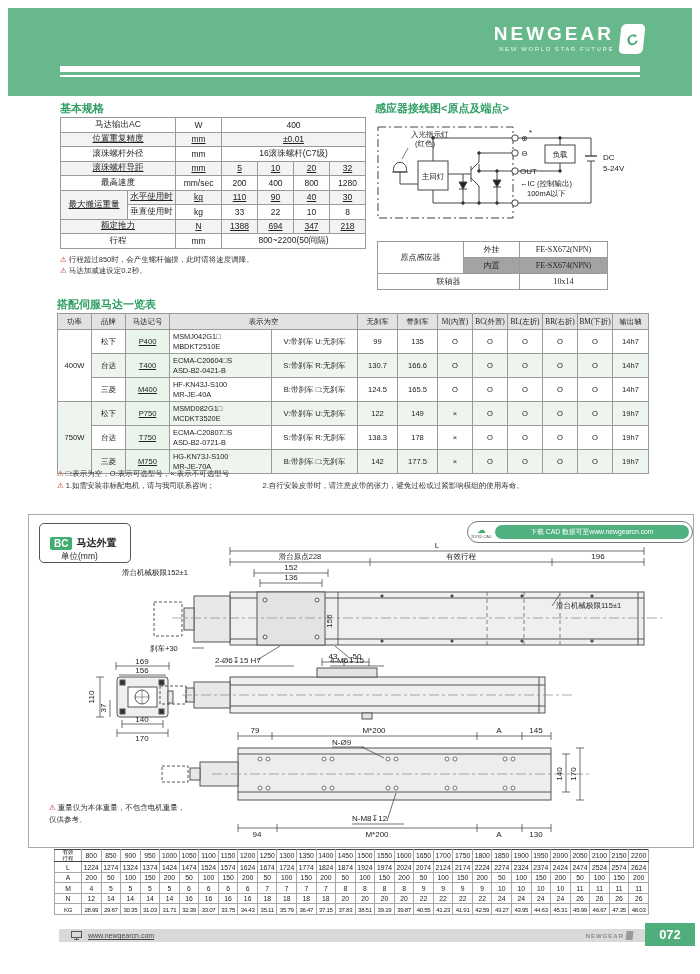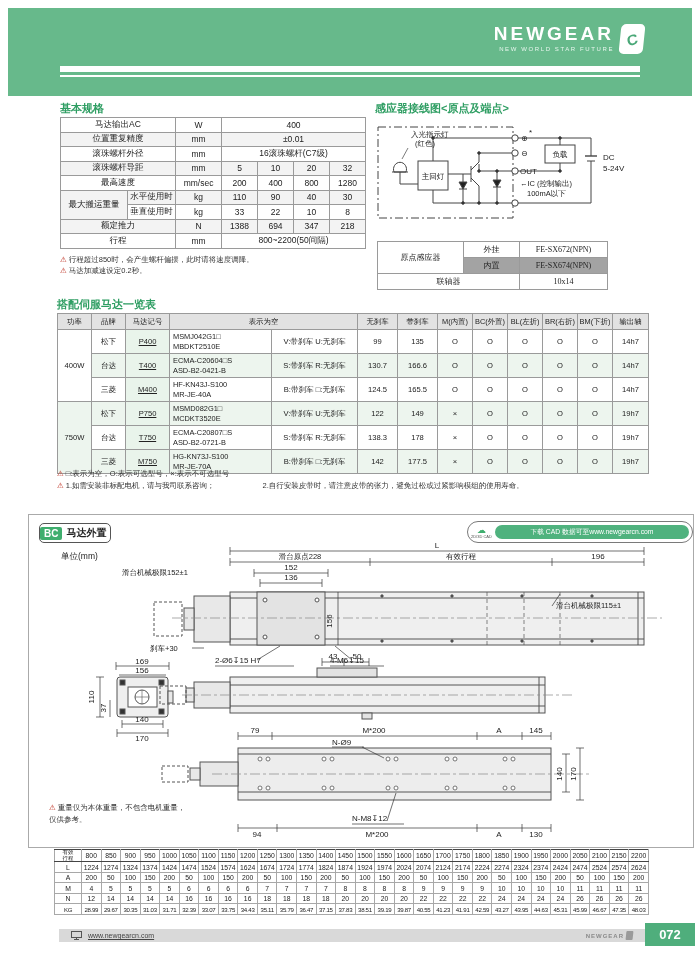--- a/index.html
+++ b/index.html
@@ -18,38 +18,38 @@
   .stripe1{position:absolute;left:52px;top:58px;width:580px;height:6px;background:#fff;}
   .stripe2{position:absolute;left:52px;top:67px;width:580px;height:2px;background:#fff;}
   
   .sec-title{font-size:11px;font-weight:bold;color:#2f9e63;}
   
   table{border-collapse:collapse;table-layout:fixed;}
   td,th{border:1px solid #9a9a9a;text-align:center;padding:0;font-weight:normal;overflow:hidden;white-space:nowrap;}
   
   .spec{left:60px;top:117px;width:305px;font-size:8.5px;}
   .spec td{height:13.5px;}
-  .spec tr.alt{background:#f3f3f3;}
+  .spec tr.alt{background:#f3f3f3;text-decoration:underline;}
   .note{font-size:7.5px;color:#333;}
   .warn{color:#c0392b;font-size:7.5px;margin-right:2px;}
   
   .sensor-tbl{left:377px;top:241px;width:230px;font-size:8px;}
   .sensor-tbl td{height:15px;font-family:Liberation Serif, serif;}
   .sensor-tbl tr.shade{background:#a3a3a3;}
   
   .motor{left:57px;top:313px;width:591px;font-size:7.6px;}
-  .motor th{height:15px;background:#e2e2e2;font-size:7.4px;}
+  .motor th{height:15px;background:#e2e2e2;font-size:7.4px;font-family:Liberation Serif, serif;}
   .motor td{height:23px;}
   .motor tr.alt{background:#edf5ee;}
   .motor td.code{background:#e9f4eb;text-decoration:underline;}
   .motor td.model{text-align:left;padding-left:3px;font-size:7.4px;line-height:1.25;}
   
   .bc-box{left:28px;top:514px;width:664px;height:332px;border:1px solid #aaa;background:#fff;}
   .bc-badge{position:absolute;left:10px;top:8px;height:18px;border:1.5px solid #555;border-radius:5px;
-            display:flex;align-items:center;padding:0;gap:4px;background:#fff;justify-content:space-between;}
+            display:flex;align-items:center;padding:10px;gap:4px;background:#fff;justify-content:space-between;}
   .bc-sq{display:inline-block;background:#3fae6e;color:#fff;font-weight:bold;font-size:10px;
          padding:1px 4px;border-radius:2px;}
   .bc-lb{font-size:10px;font-weight:bold;padding-right:4px;}
   .unit-lb{position:absolute;left:32px;top:36px;font-size:8.5px;}
   .cad-pill{position:absolute;left:438px;top:6px;width:218px;height:20px;border:1px solid #7a7a7a;
             border-radius:11px;display:flex;align-items:center;gap:3px;padding:0 3px;background:#fff;}
   .cloud{display:flex;flex-direction:column;align-items:center;line-height:1;color:#3fae6e;}
   .cloud .glyph{font-size:9px;}
   .cloud .cap{font-size:4px;color:#555;letter-spacing:0;}
   .cad-btn{flex:1;background:#4fb27e;color:#fff;font-size:6.8px;border-radius:8px;

